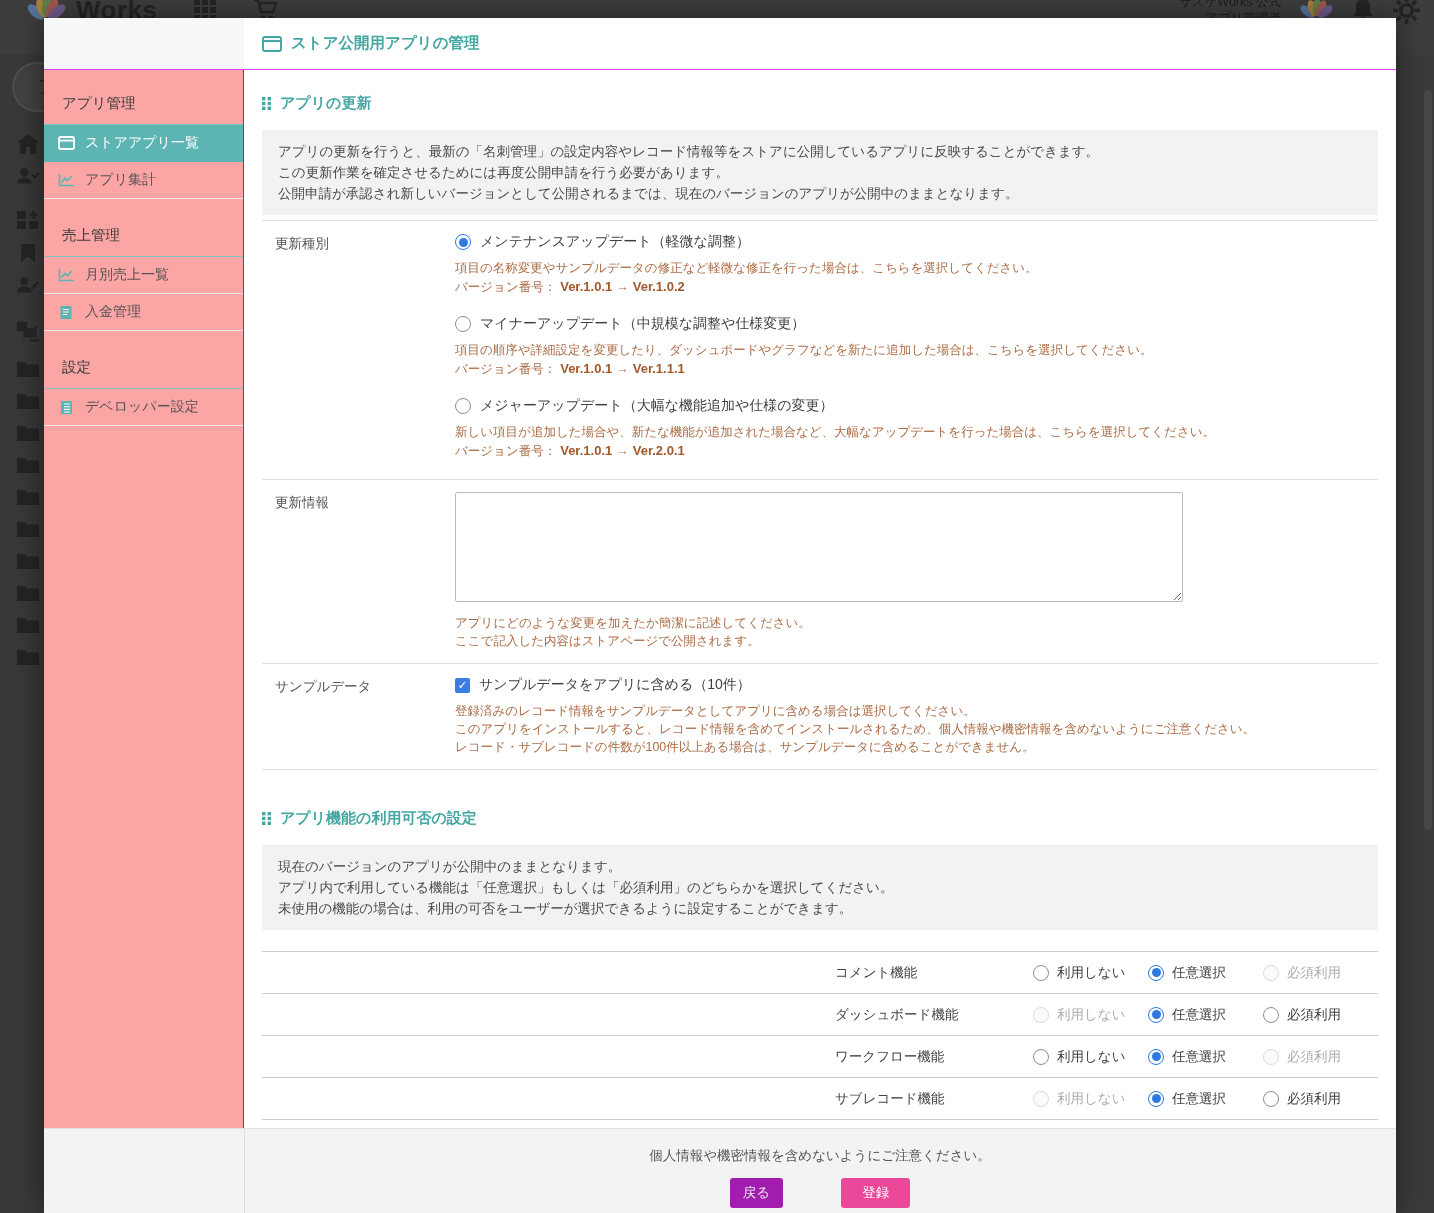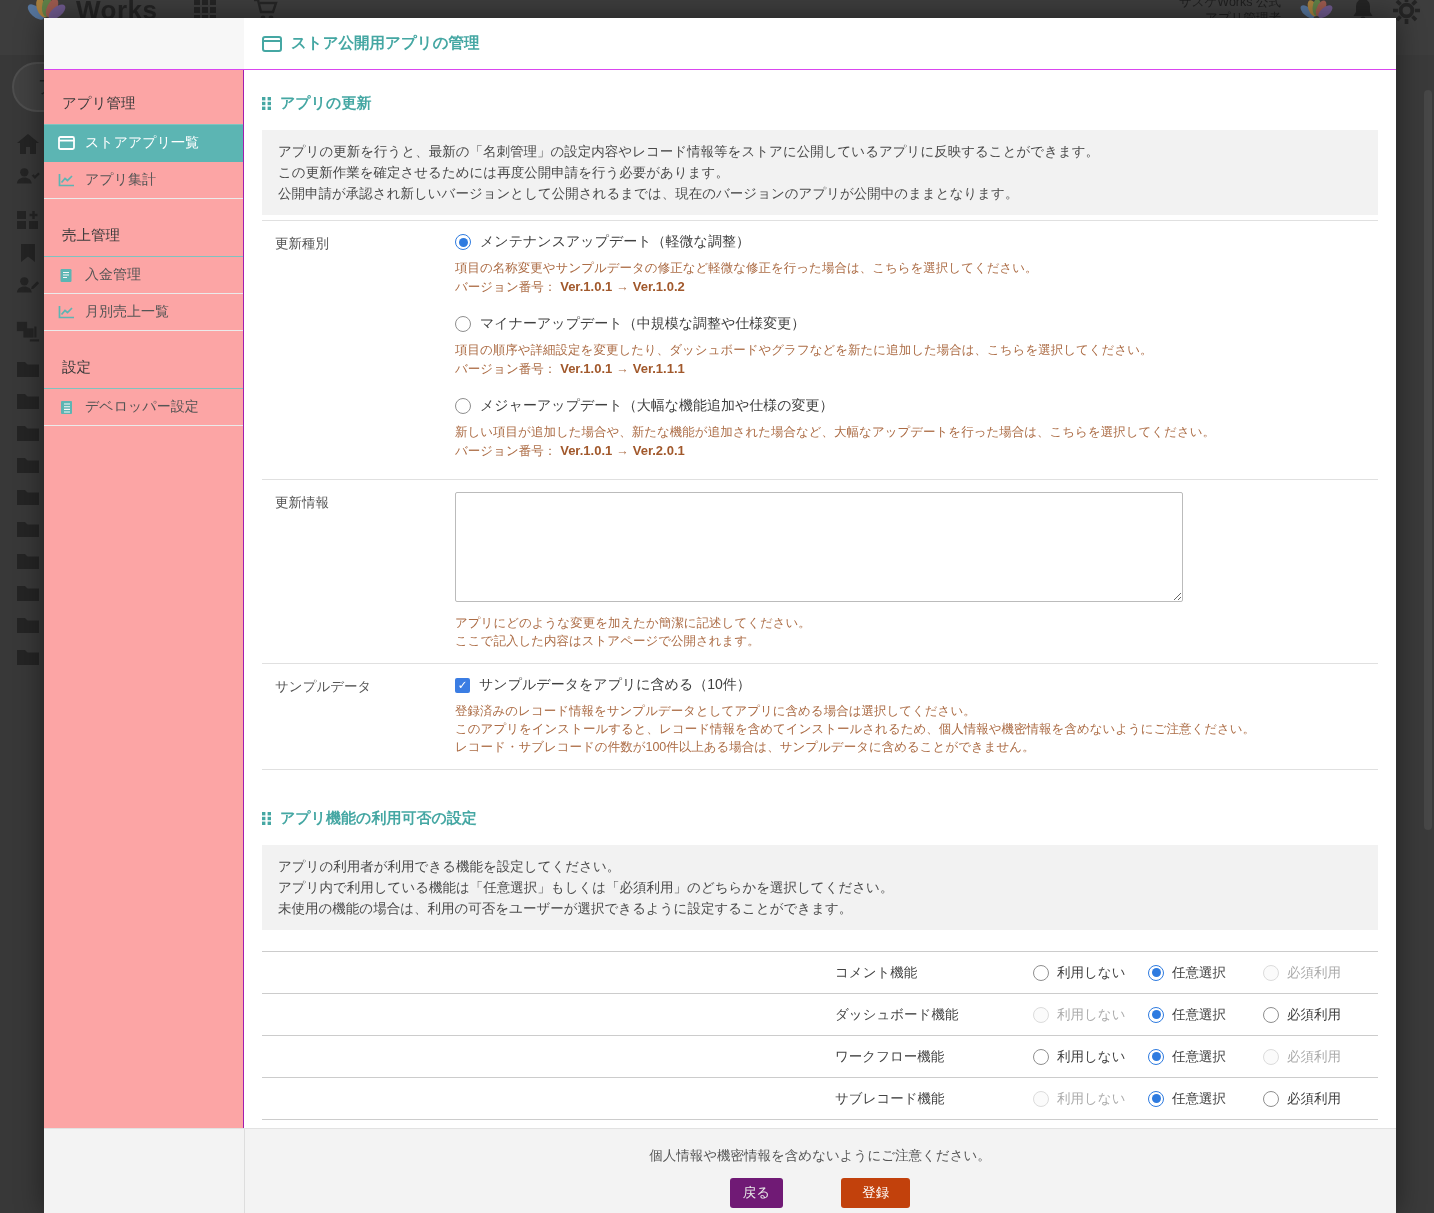--- a/index.html
+++ b/index.html
@@ -70,22 +70,22 @@
   .feat-name { width:198px; flex:none; font-size:13.5px; color:#444; }
   .opt { display:flex; align-items:center; gap:8px; width:115px; }
   .opt .opt-label { font-size:13.5px; }
 
   .modal-footer { position:absolute; bottom:0; left:0; right:0; height:85px; background:#f3f3f3; border-top:1px solid #e2e2e2; z-index:5; }
   .modal-footer::before { content:""; position:absolute; left:200px; top:0; bottom:0; width:1px; background:#ddd; }
   .mf-inner { margin-left:200px; text-align:center; }
   .mf-msg { margin-top:18px; font-size:13.5px; color:#555; }
   .mf-btns { margin-top:13px; display:flex; justify-content:center; gap:58px; }
   .btn { border:none; border-radius:3px; font-size:13.5px; cursor:pointer; font-family:inherit; }
-  .btn-back { background:#701a75; color:#e6e6e6; padding:5px 13px; }
-  .btn-submit { background:#c2410c; color:#fff; padding:6px 21px; }
+  .btn-back { background:#a21caf; color:#e6e6e6; padding:5px 13px; }
+  .btn-submit { background:#ec4899; color:#fff; padding:6px 21px; }
 </style>
 </head>
 <body>
 
 <div class="backdrop-nav">
   <div class="nav-inner">
     <div class="brand">
       <svg width="40" height="40" viewBox="0 0 40 40">
         <g>
           <ellipse cx="10" cy="22" rx="5" ry="10" transform="rotate(-48 10 22)" fill="#56759c"></ellipse>
@@ -258,35 +258,35 @@
                 <path d="M3.5 9.5 7 5.5l2.5 2L14 3" fill="none" stroke="currentColor" stroke-width="1.7"></path>
               </svg>
           </span>
           <span>アプリ集計</span>
         </div>
       </div>
       <div class="side-group">
         <div class="side-group-title">売上管理</div>
         <div class="side-item" data-state="normal">
           <span class="s-ic">
+            <svg width="17" height="14" viewBox="0 0 17 14">
+                <path d="M1.5 1v11.5H16" fill="none" stroke="currentColor" stroke-width="1.7"></path>
+                <path d="M3.5 9.5 7 5.5l2.5 2L14 3" fill="none" stroke="currentColor" stroke-width="1.7"></path>
+              </svg>
+          </span>
+          <span>月別売上一覧</span>
+        </div>
+        <div class="side-item" data-state="normal">
+          <span class="s-ic">
             <svg width="14" height="15" viewBox="0 0 14 15">
                 <rect x="1.5" y="1" width="11" height="13" rx="1.2" fill="currentColor"></rect>
                 <path d="M4 4.5h6M4 7h6M4 9.5h4" stroke="#f7f7f7" stroke-width="1.2"></path>
               </svg>
           </span>
           <span>入金管理</span>
-        </div>
-        <div class="side-item" data-state="normal">
-          <span class="s-ic">
-            <svg width="17" height="14" viewBox="0 0 17 14">
-                <path d="M1.5 1v11.5H16" fill="none" stroke="currentColor" stroke-width="1.7"></path>
-                <path d="M3.5 9.5 7 5.5l2.5 2L14 3" fill="none" stroke="currentColor" stroke-width="1.7"></path>
-              </svg>
-          </span>
-          <span>月別売上一覧</span>
         </div>
       </div>
       <div class="side-group">
         <div class="side-group-title">設定</div>
         <div class="side-item" data-state="normal">
           <span class="s-ic">
             <svg width="13" height="15" viewBox="0 0 13 15">
                 <rect x="1" y="1" width="11" height="13" rx="1" fill="currentColor"></rect>
                 <path d="M4 4h6M4 6.7h6M4 9.4h6M4 12h6" stroke="#f7f7f7" stroke-width="1.1"></path>
               </svg>
@@ -376,21 +376,21 @@
           <rect x="0" y="0" width="3.4" height="3.4"></rect>
             <rect x="5.6" y="0" width="3.4" height="3.4"></rect>
           <rect x="0" y="4.8" width="3.4" height="3.4"></rect>
             <rect x="5.6" y="4.8" width="3.4" height="3.4"></rect>
           <rect x="0" y="9.6" width="3.4" height="3.4"></rect>
             <rect x="5.6" y="9.6" width="3.4" height="3.4"></rect>
         </svg>
         <span class="t">アプリ機能の利用可否の設定</span>
       </div>
       <div class="info-box">
-        <div>アプリの利用者が利用できる機能を設定してください。</div>
+        <div>現在のバージョンのアプリが公開中のままとなります。</div>
         <div>アプリ内で利用している機能は「任意選択」もしくは「必須利用」のどちらかを選択してください。</div>
         <div>未使用の機能の場合は、利用の可否をユーザーが選択できるように設定することができます。</div>
       </div>
 
       <div class="feat-table">
 
         <div class="feat-row">
           <div class="feat-name">コメント機能</div>
           <div class="opt" data-state="off">
               <span class="radio"></span>

